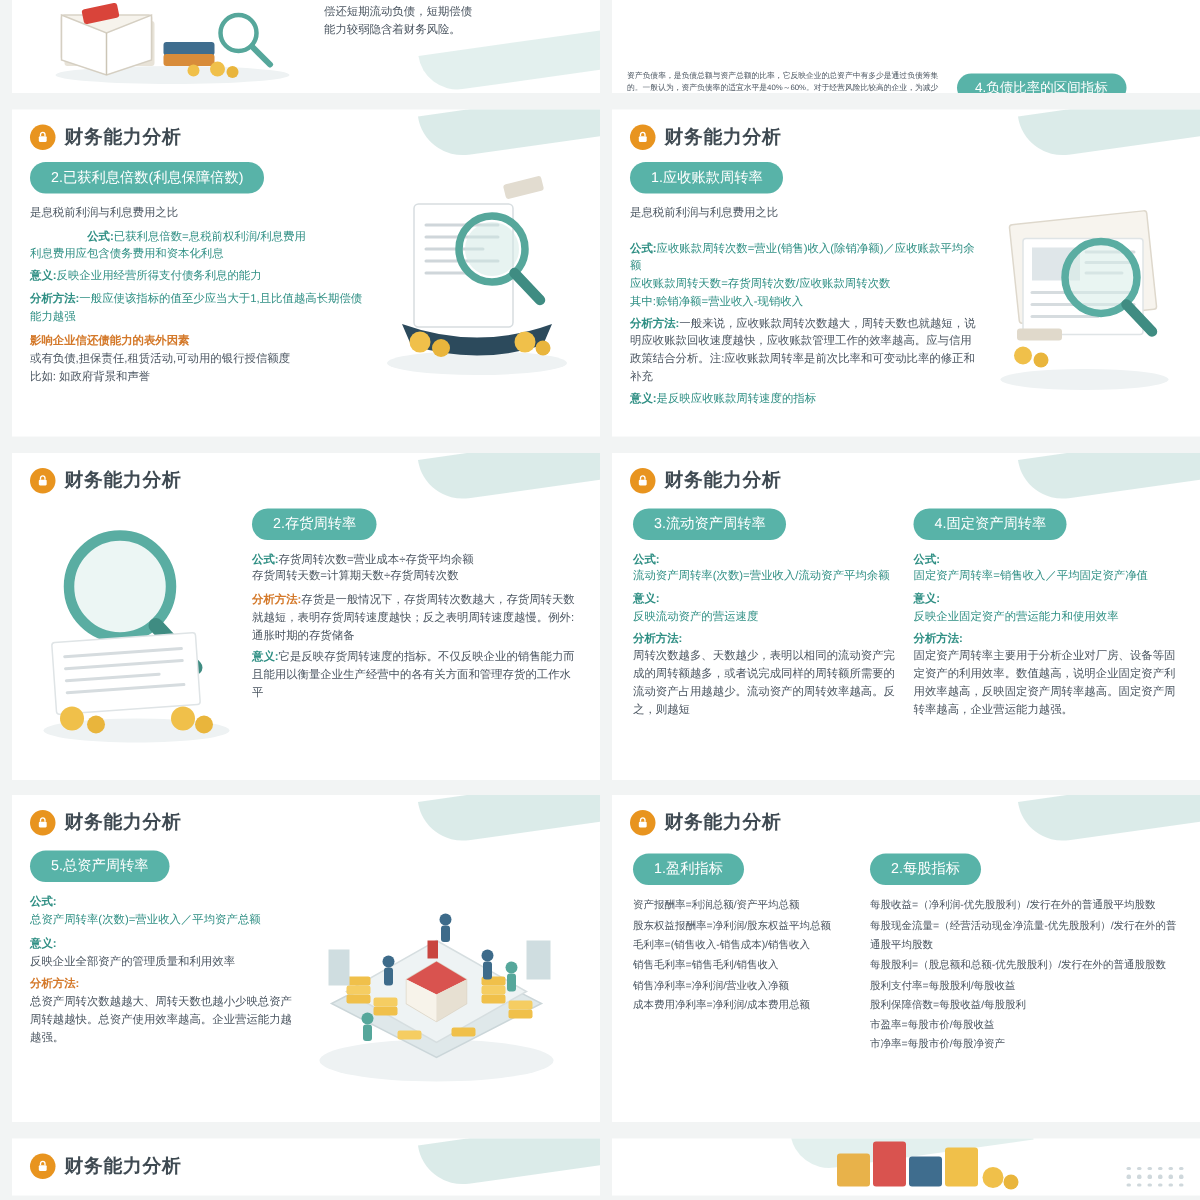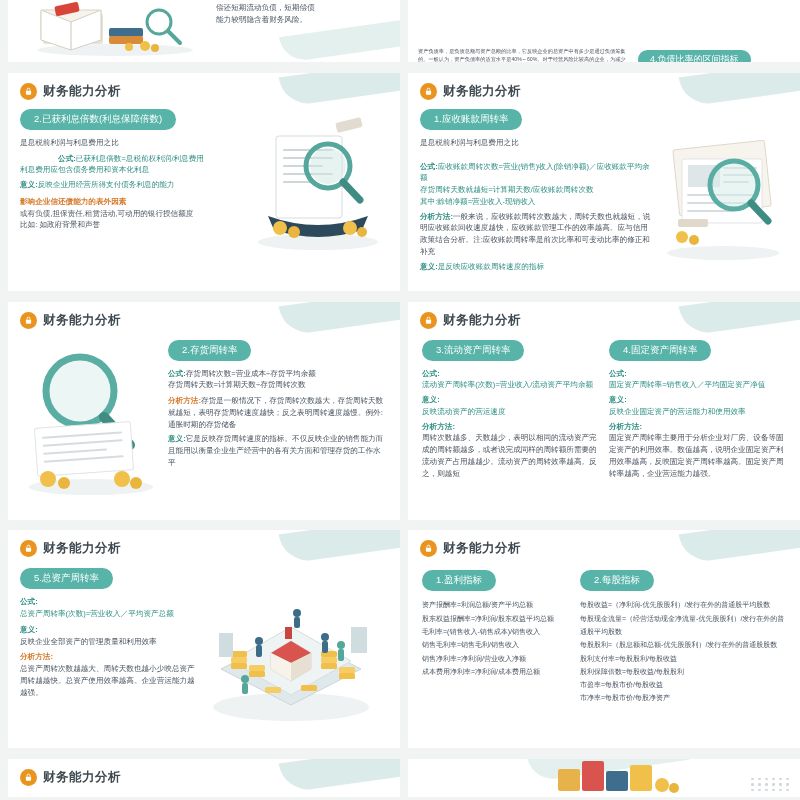--- a/index.html
+++ b/index.html
@@ -152,20 +152,21 @@
       <span class="slide-title">财务能力分析</span>
     </div>
     <div class="row" style="padding-top:8px;">
       <div class="txtcol">
         <div class="pill">2.已获利息倍数(利息保障倍数)</div>
         <div class="body-txt">
           <div>是息税前利润与利息费用之比</div>
           <div style="margin-top:4px;text-align:center;"><span class="teal-b">公式:</span><span class="teal">已获利息倍数=息税前权利润/利息费用</span></div>
           <div class="teal">利息费用应包含债务费用和资本化利息</div>
           <div style="margin-top:3px;"><span class="teal-b">意义:</span><span class="teal">反映企业用经营所得支付债务利息的能力</span></div>
+          <div style="margin-top:3px;"><span class="teal-b">分析方法:</span><span class="teal">一般应使该指标的值至少应当大于1,且比值越高长期偿债能力越强</span></div>
           <div class="orange-b" style="margin-top:5px;">影响企业信还债能力的表外因素</div>
           <div>或有负债,担保责任,租赁活动,可动用的银行授信额度</div>
           <div>比如: 如政府背景和声誉</div>
         </div>
       </div>
       <div class="imgcol" style="width:140px;">
         <svg class="illu" width="136" height="150" viewBox="0 0 136 150">
           <ellipse cx="68" cy="134" rx="60" ry="8" fill="#eef2f3"></ellipse>
           <rect x="26" y="28" width="66" height="82" rx="3" fill="#ffffff" stroke="#d7dde0"></rect>
           <g stroke="#cfd6da" stroke-width="2" stroke-linecap="round">
@@ -199,21 +200,21 @@
           </svg>
       </span>
       <span class="slide-title">财务能力分析</span>
     </div>
     <div class="row" style="padding-top:8px;">
       <div class="txtcol">
         <div class="pill">1.应收账款周转率</div>
         <div class="body-txt">
           <div>是息税前利润与利息费用之比</div>
           <div style="margin-top:12px;"><span class="teal-b">公式:</span><span class="teal">应收账款周转次数=营业(销售)收入(除销净额)／应收账款平均余额</span></div>
-          <div class="teal">存货周转天数就越短=计算期天数/应收账款周转次数</div>
+          <div class="teal">应收账款周转天数=存货周转次数/应收账款周转次数</div>
           <div class="teal">其中:赊销净额=营业收入-现销收入</div>
           <div style="margin-top:3px;"><span class="teal-b">分析方法:</span><span>一般来说，应收账款周转次数越大，周转天数也就越短，说明应收账款回收速度越快，应收账款管理工作的效率越高。应与信用政策结合分析。注:应收账款周转率是前次比率和可变动比率的修正和补充</span></div>
           <div style="margin-top:3px;"><span class="teal-b">意义:</span><span class="teal">是反映应收账款周转速度的指标</span></div>
         </div>
       </div>
       <div class="imgcol" style="width:130px;">
         <svg class="illu" width="126" height="150" viewBox="0 0 126 150">
           <ellipse cx="63" cy="138" rx="56" ry="7" fill="#eef2f3"></ellipse>
           <rect x="16" y="30" width="92" height="66" rx="2" fill="#f7f4ee" stroke="#ded8cc" transform="rotate(-6 62 63)"></rect>
           <rect x="22" y="44" width="80" height="64" rx="2" fill="#ffffff" stroke="#dfe4e6"></rect>

